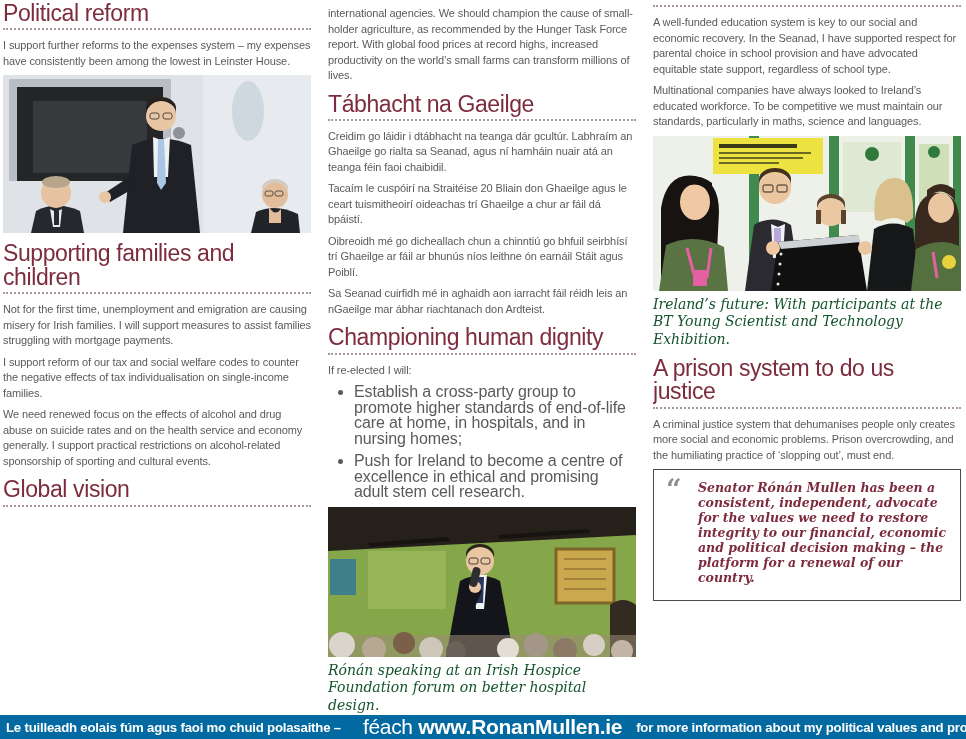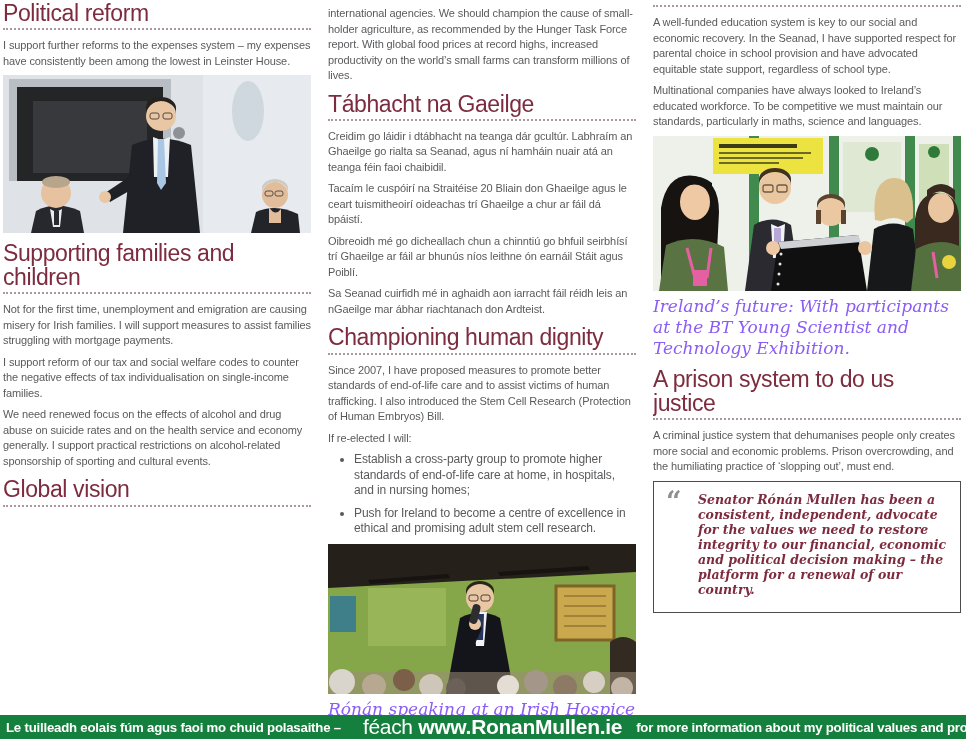--- a/index.html
+++ b/index.html
@@ -7,32 +7,32 @@
        font-family:"Liberation Sans",sans-serif;color:#595a5c;}
   .page{width:966px;height:739px;display:flex;flex-direction:column;}
   .content{flex:1;display:flex;gap:17px;padding:2px 4px 0 3px;overflow:hidden;}
   .col{width:308px;flex:0 0 308px;overflow:hidden;}
   .heading{font-size:23px;font-weight:400;color:#7d2b3e;margin:9px 0 0 0;
            letter-spacing:-0.4px;line-height:1.02;}
   .heading.first{margin-top:0;}
   .rule{border-bottom:2px dotted #ab979d;margin:3px 0 8px 0;height:0;}
   p.body{font-size:11px;line-height:15.5px;letter-spacing:-0.1px;margin:4px 0 6px 0;}
   .photo{display:block;width:308px;margin:2px 0 5px 0;}
-  .caption{font-family:"DejaVu Serif",serif;font-style:italic;color:#8b5cf6;
-           font-size:17px;line-height:1.25;margin:1px 0 8px 0;}
+  .caption{font-family:"DejaVu Serif",serif;font-style:italic;color:#14532d;
+           font-size:14px;line-height:1.25;margin:1px 0 8px 0;}
   ul.bullets{margin:0 0 6px 0;padding:0 0 0 26px;}
-  ul.bullets li{font-size:12px;line-height:15.5px;letter-spacing:-0.1px;margin:0 0 7px 0;}
+  ul.bullets li{font-size:16px;line-height:15.5px;letter-spacing:-0.1px;margin:0 0 7px 0;}
   ul.bullets li::marker{color:#595a5c;}
   .quote-box{border:1px solid #4c4c4c;margin-top:5px;padding:10px 10px 8px 12px;position:relative;}
   .quote-text{font-family:"DejaVu Serif",serif;font-style:italic;font-weight:bold;
               color:#7d2b3e;font-size:12.5px;line-height:15px;margin:0 0 7px 0;
               padding-left:32px;position:relative;}
   .qmark-open{position:absolute;left:0;top:-4px;font-family:"DejaVu Serif",serif;
               font-style:normal;font-weight:bold;font-size:27px;color:#8f8f91;line-height:1;}
-  .footer{height:24px;background:#15803d;color:#ffffff;display:flex;align-items:center;
+  .footer{height:24px;background:#0369a1;color:#ffffff;display:flex;align-items:center;
           gap:14px;padding-left:6px;white-space:nowrap;overflow:hidden;flex:0 0 24px;}
   .f-small{font-size:13.2px;font-weight:bold;letter-spacing:-0.2px;}
   .f-big{font-size:21px;letter-spacing:-0.3px;margin-left:8px;}
   .f-big .url{font-weight:bold;}
 </style>
 </head>
 <body>
 
 <div class="page">
   <div class="content">
@@ -88,21 +88,20 @@
 
       <h2 class="heading">Tábhacht na Gaeilge</h2>
       <div class="rule"></div>
       <p class="body">Creidim go láidir i dtábhacht na teanga dár gcultúr. Labhraím an Ghaeilge go rialta sa Seanad, agus ní hamháin nuair atá an teanga féin faoi chaibidil.</p>
       <p class="body">Tacaím le cuspóirí na Straitéise 20 Bliain don Ghaeilge agus le ceart tuismitheoirí oideachas trí Ghaeilge a chur ar fáil dá bpáistí.</p>
       <p class="body">Oibreoidh mé go dicheallach chun a chinntiú go bhfuil seirbhísí trí Ghaeilge ar fáil ar bhunús níos leithne ón earnáil Stáit agus Poiblí.</p>
       <p class="body">Sa Seanad cuirfidh mé in aghaidh aon iarracht fáil réidh leis an nGaeilge mar ábhar riachtanach don Ardteist.</p>
 
       <h2 class="heading">Championing human dignity</h2>
       <div class="rule"></div>
-      <p class="body">Since 2007, I have proposed measures to promote better standards of end-of-life care and to assist victims of human trafficking. I also introduced the Stem Cell Research (Protection of Human Embryos) Bill.</p>
       <p class="body">If re-elected I will:</p>
       <ul class="bullets">
         <li>Establish a cross-party group to promote higher standards of end-of-life care at home, in hospitals, and in nursing homes;</li>
         <li>Push for Ireland to become a centre of excellence in ethical and promising adult stem cell research.</li>
       </ul>
 
       <svg class="photo" viewBox="0 0 308 150" width="308" height="150" role="img">
         <rect width="308" height="150" fill="#85a649"></rect>
         <path d="M0 0 H308 V28 L0 44 Z" fill="#26201a"></path>
         <path d="M40 36 L120 30 L122 34 L42 40 Z" fill="#171310"></path>

